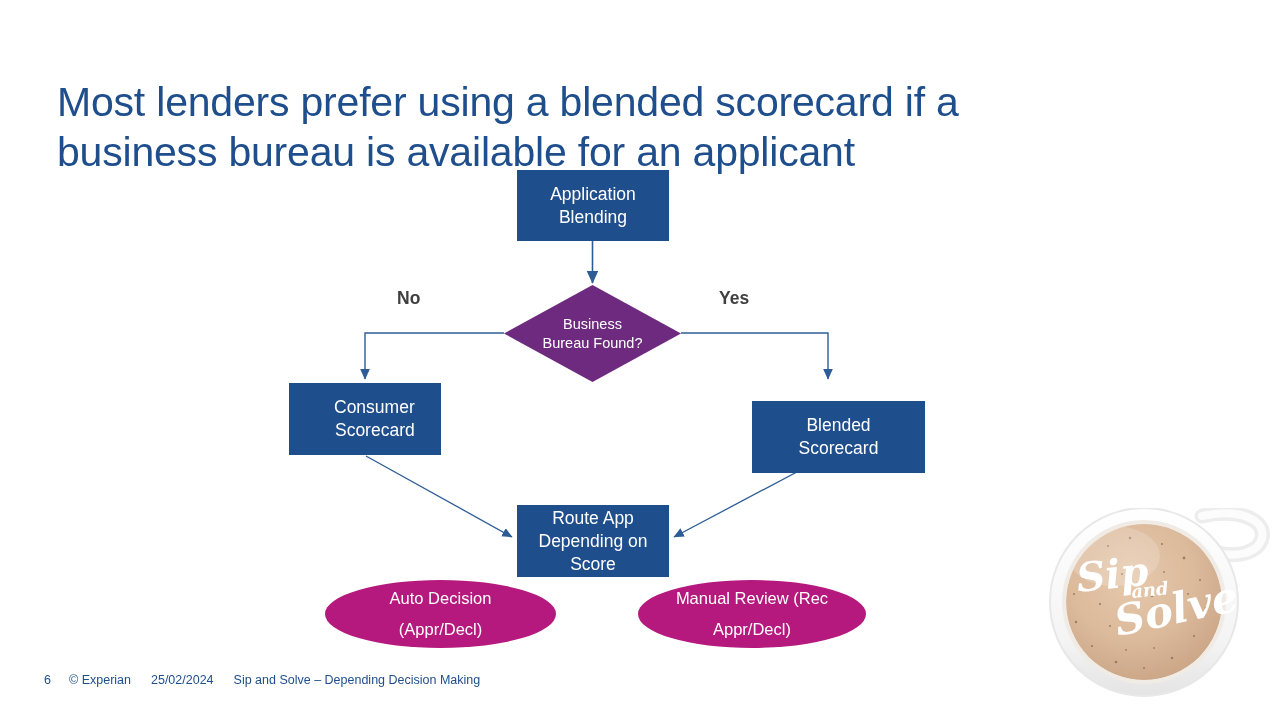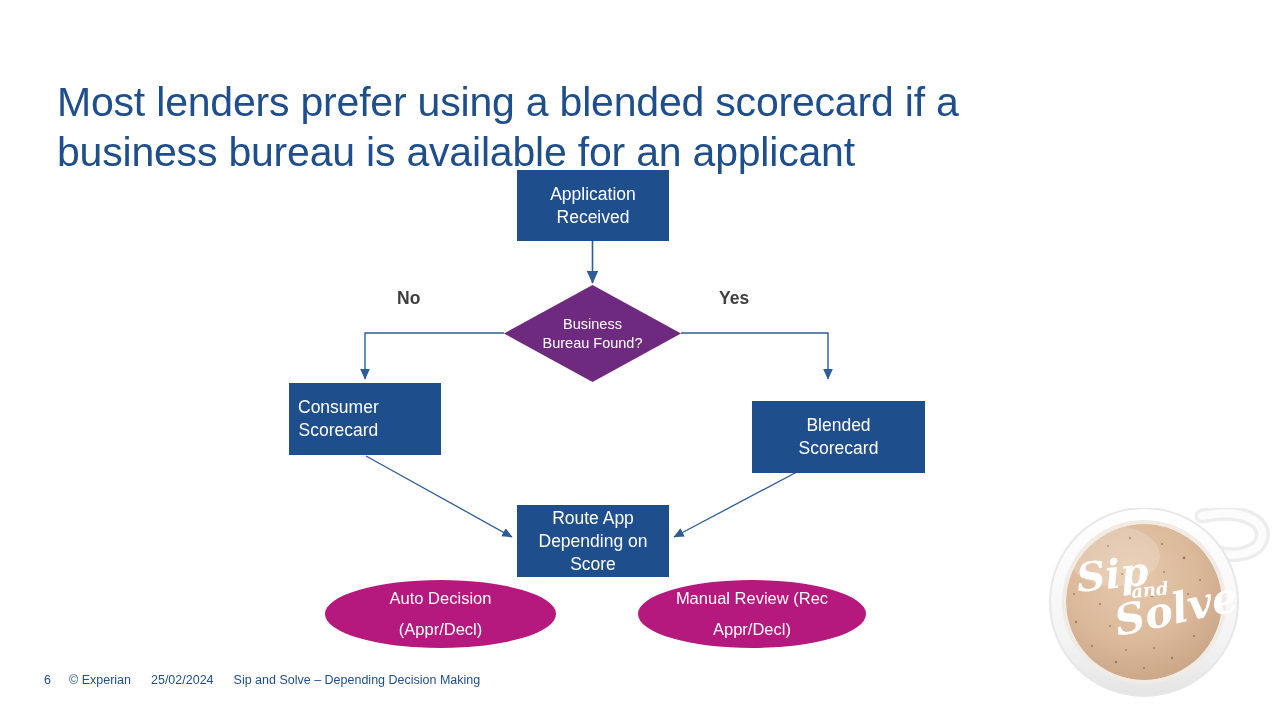--- a/index.html
+++ b/index.html
@@ -54,22 +54,22 @@
     white-space: pre-line;
     box-sizing: border-box;
   }
 
   .box {
     background: #1F4E8C;
   }
 
   .box.left-text {
     justify-content: flex-start;
-    text-align: center;
-    padding-left: 9px;
+    text-align: right;
+    padding-left: 45px;
   }
 
   #node-application {
     left: 517px;
     top: 170px;
     width: 152px;
     height: 71px;
   }
 
   #node-consumer {
@@ -196,21 +196,21 @@
     <line x1="366" y1="456" x2="512" y2="537" stroke="#2E5C96" stroke-width="1.3" marker-end="url(#arrowhead)"></line>
 
     <line x1="827" y1="456" x2="674" y2="537" stroke="#2E5C96" stroke-width="1.3" marker-end="url(#arrowhead)"></line>
   </svg>
 
   <div class="branch-label" id="label-no">No</div>
   <div class="branch-label" id="label-yes">Yes</div>
 
   <div class="node box" id="node-application">
     <span class="node-label">Application
-Received</span>
+Blending</span>
   </div>
 
   <div class="node" id="node-decision">
     <span class="diamond-shape"></span>
     <span class="node-label">Business
 Bureau Found?</span>
   </div>
 
   <div class="node box left-text" id="node-consumer">
     <span class="node-label">Consumer

